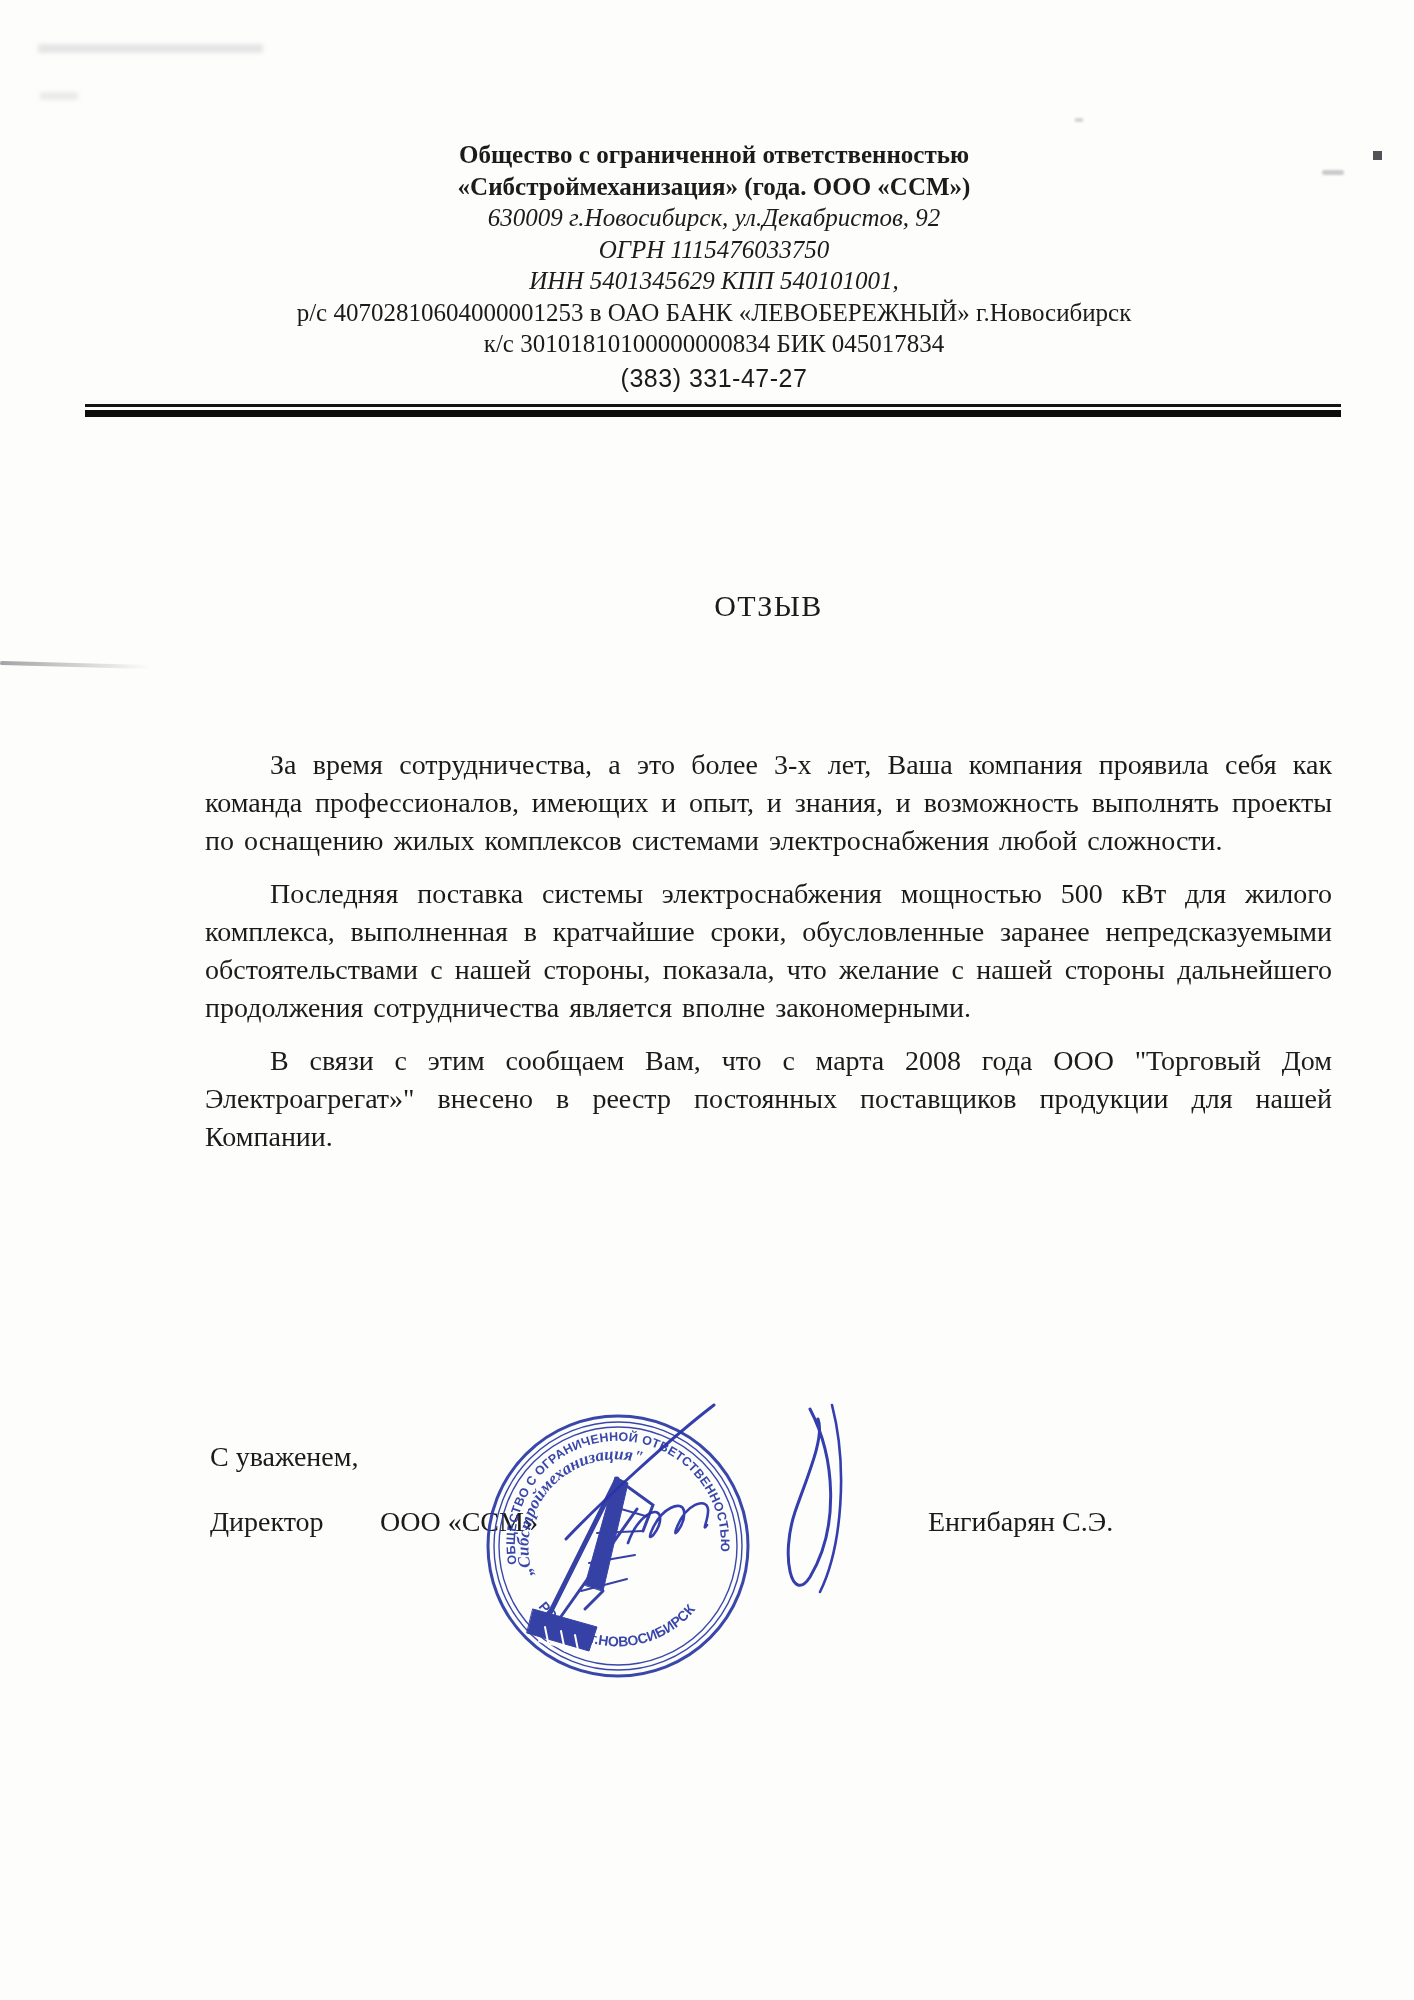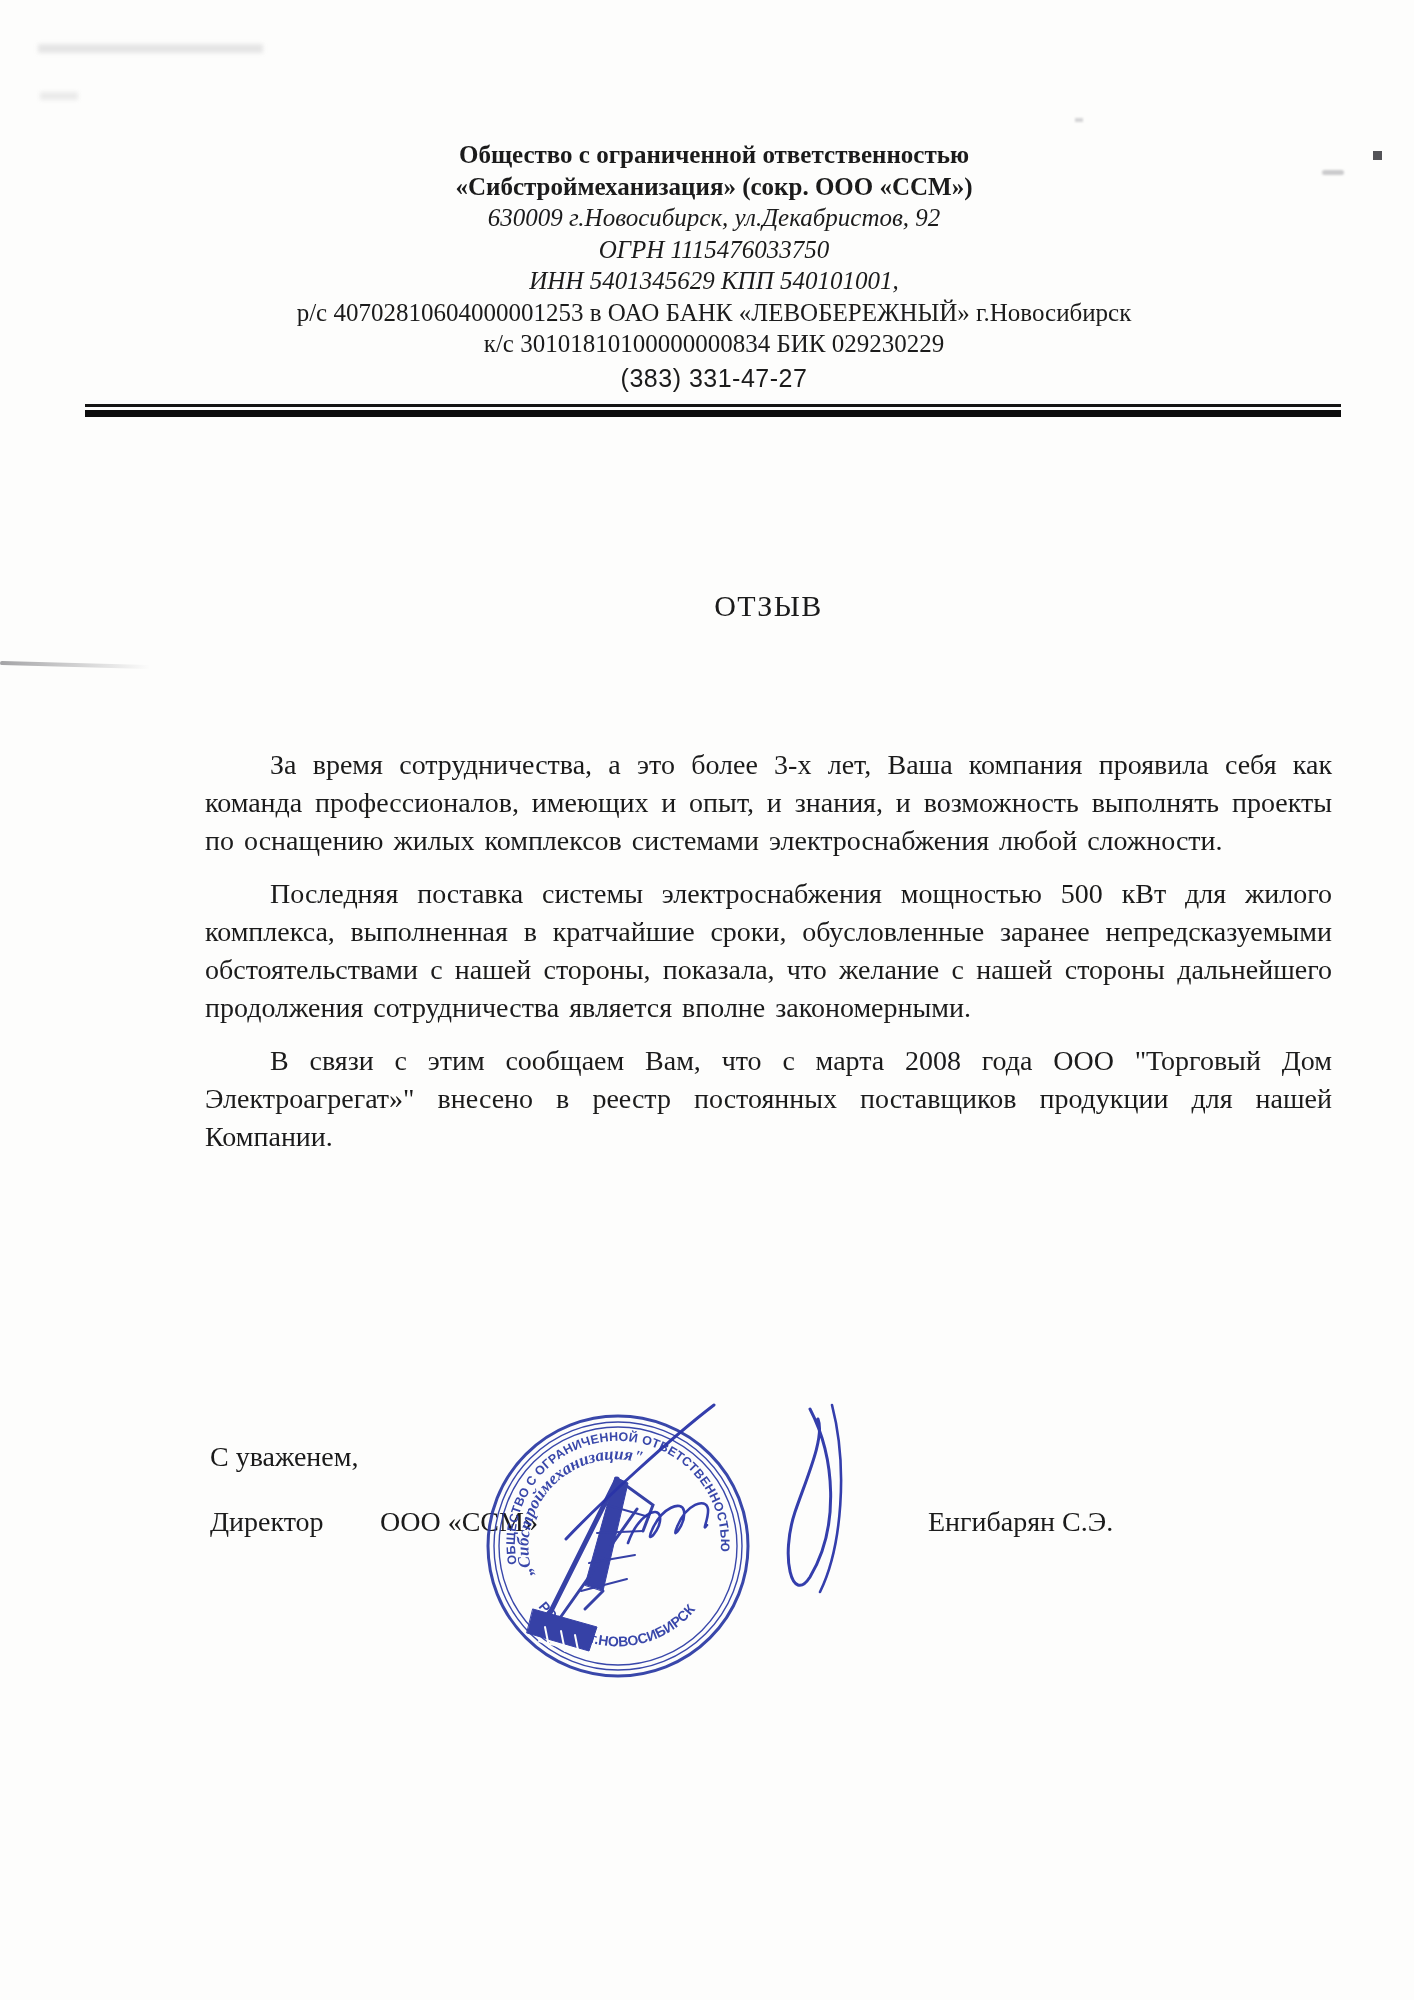--- a/index.html
+++ b/index.html
@@ -49,26 +49,26 @@
   .n3{left:1373px;top:151px;width:9px;height:9px;background:rgba(40,40,45,0.8);}
   .n4{left:1322px;top:170px;width:22px;height:5px;background:rgba(110,110,115,0.35);filter:blur(1px);border-radius:3px;}
   .n5{left:0px;top:663px;width:150px;height:4px;background:linear-gradient(90deg,rgba(90,90,95,0.55),rgba(90,90,95,0));border-radius:2px;transform:rotate(1.5deg);}
   .n6{left:1075px;top:118px;width:8px;height:4px;background:rgba(120,120,125,0.3);filter:blur(1px);}
 </style>
 </head>
 <body>
 
 <div class="abs letterhead">
   <div class="lh-bold">Общество с ограниченной ответственностью</div>
-  <div class="lh-bold">«Сибстроймеханизация» (сокр. ООО «ССМ»)</div>
+  <div class="lh-bold">«Сибстроймеханизация» (года. ООО «ССМ»)</div>
   <div class="lh-italic">630009 г.Новосибирск, ул.Декабристов, 92</div>
   <div class="lh-italic">ОГРН 1115476033750</div>
   <div class="lh-italic">ИНН 5401345629 КПП 540101001,</div>
   <div class="lh-plain">р/с 40702810604000001253 в ОАО БАНК «ЛЕВОБЕРЕЖНЫЙ» г.Новосибирск</div>
-  <div class="lh-plain">к/с 30101810100000000834 БИК 029230229</div>
+  <div class="lh-plain">к/с 30101810100000000834 БИК 045017834</div>
   <div class="lh-phone">(383) 331-47-27</div>
 </div>
 
 <div class="abs rule-thin"></div>
 <div class="abs rule-thick"></div>
 
 <div class="abs doc-title">ОТЗЫВ</div>
 
 <div class="abs body-text">
   <p>За время сотрудничества, а это более 3-х лет, Ваша компания проявила себя как команда профессионалов, имеющих и опыт, и знания, и возможность выполнять проекты по оснащению жилых комплексов системами электроснабжения любой сложности.</p>

